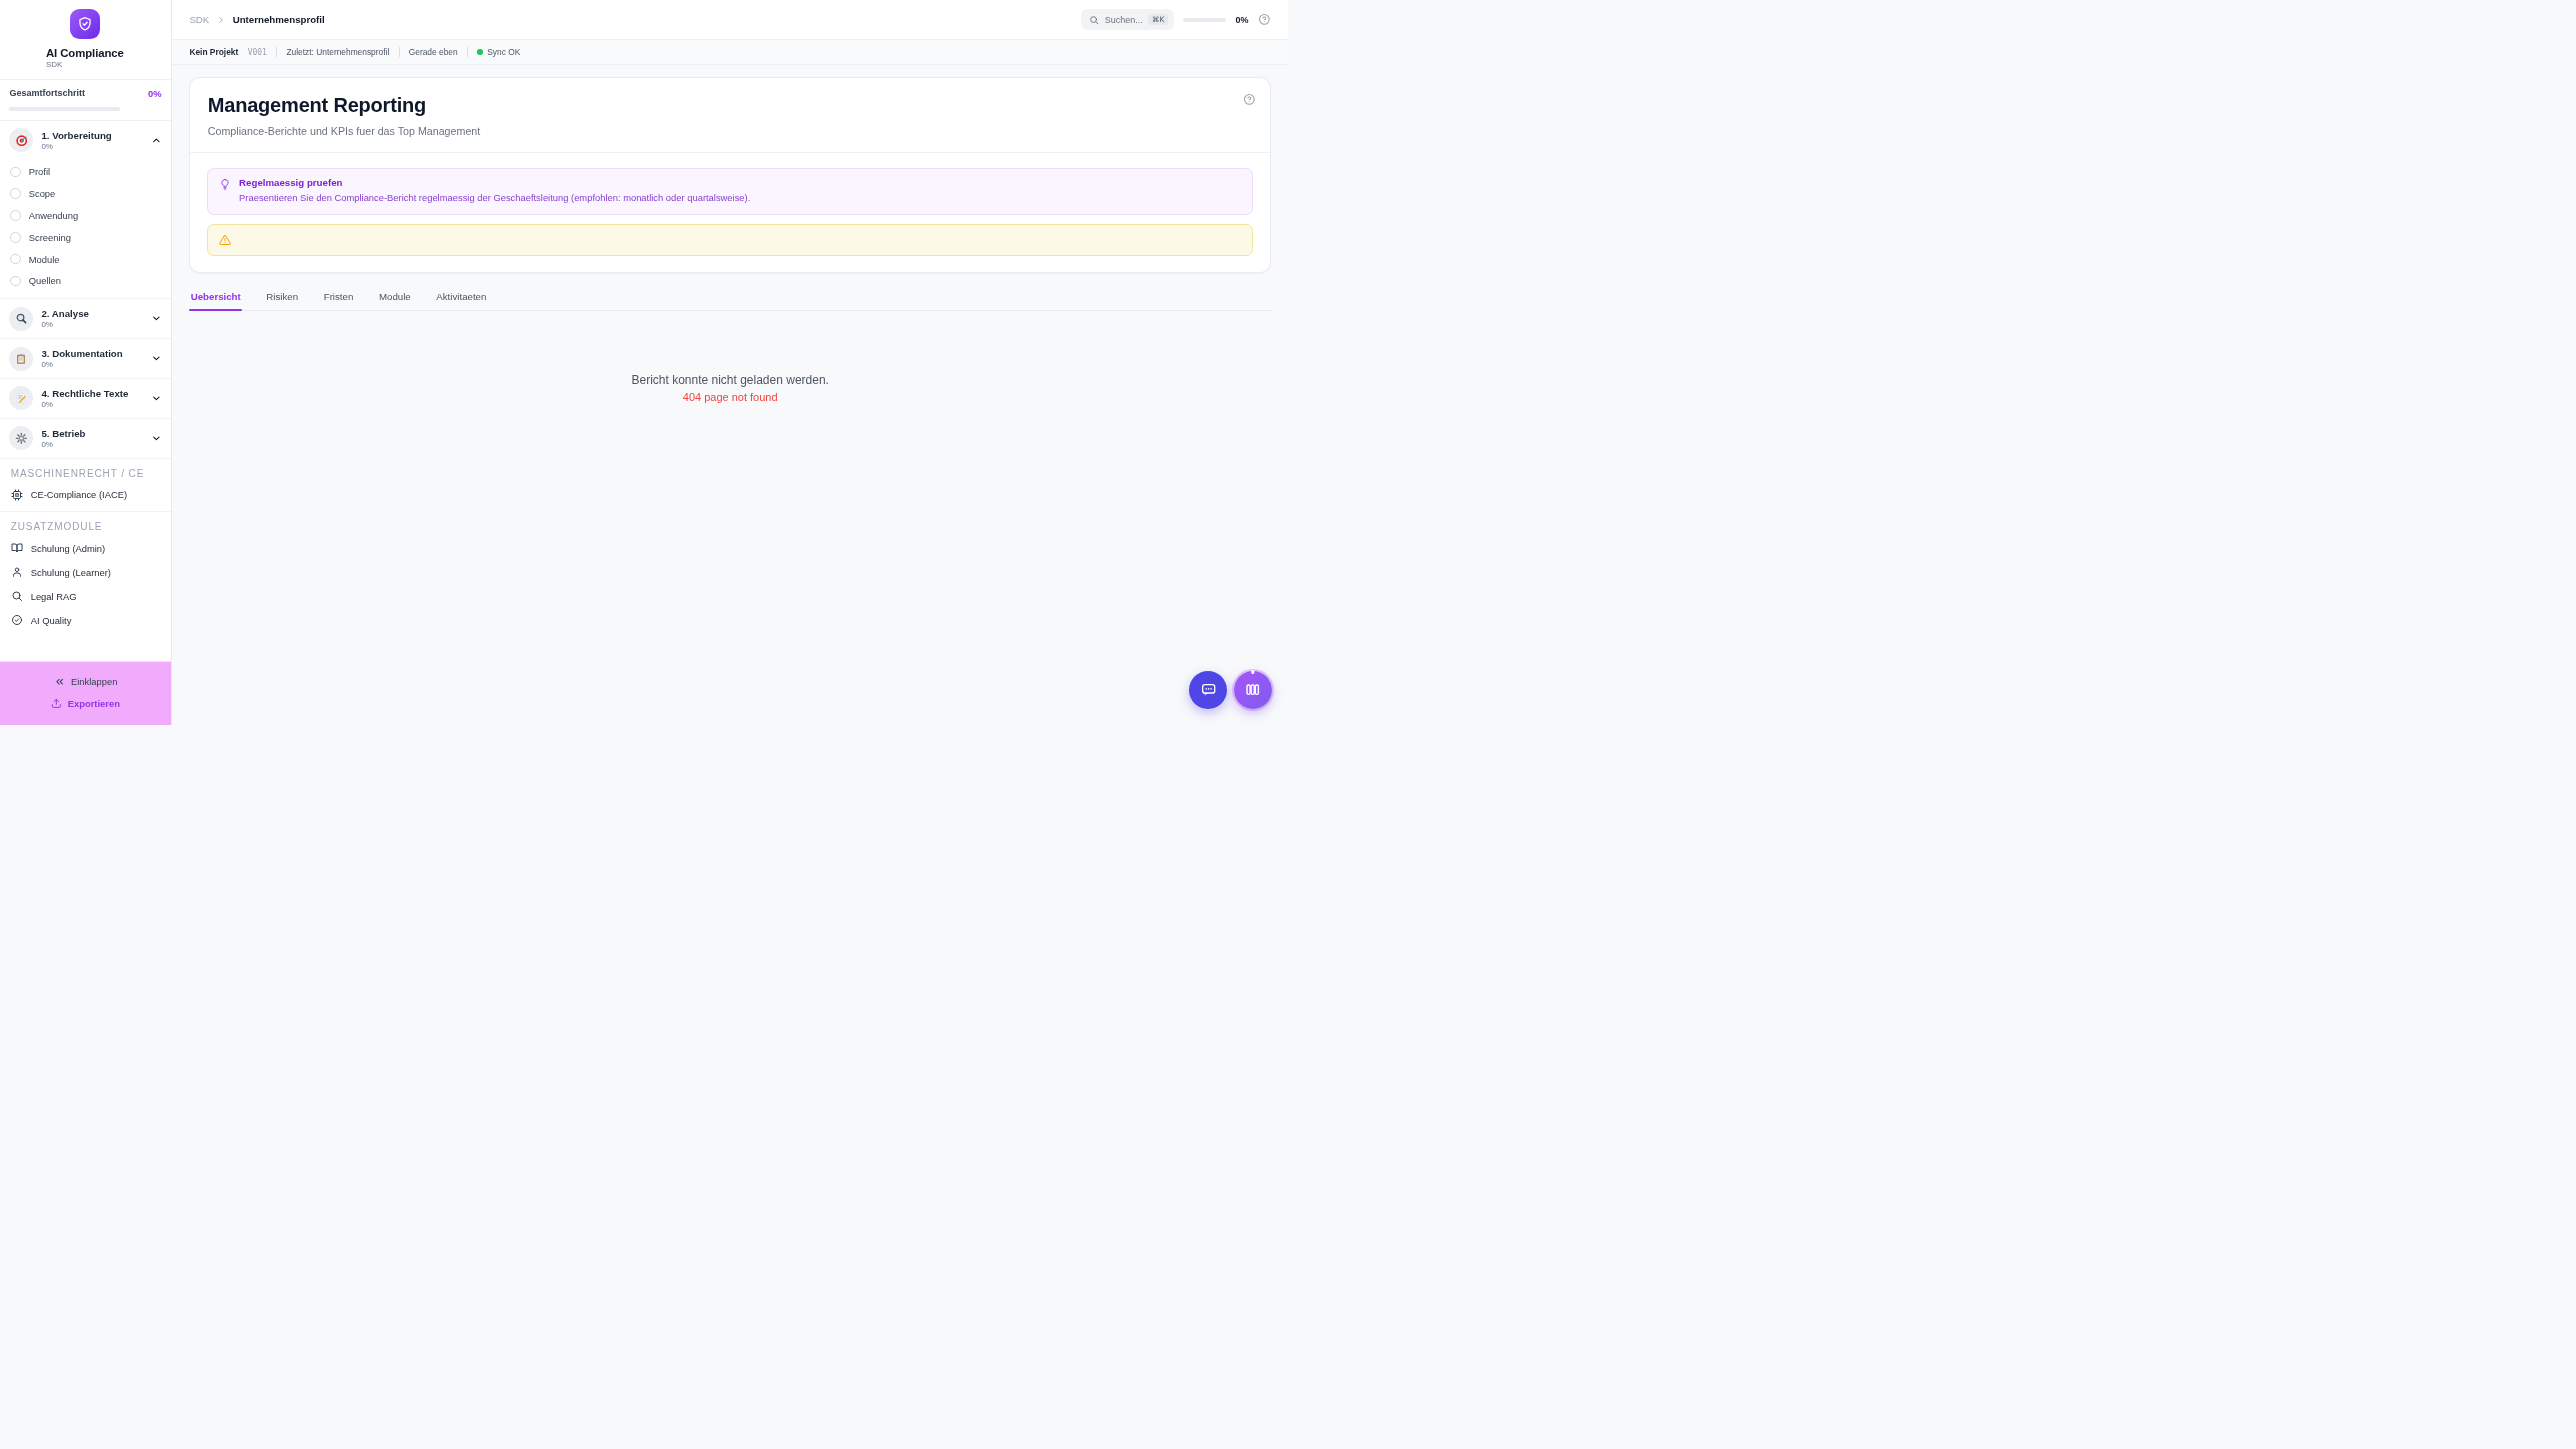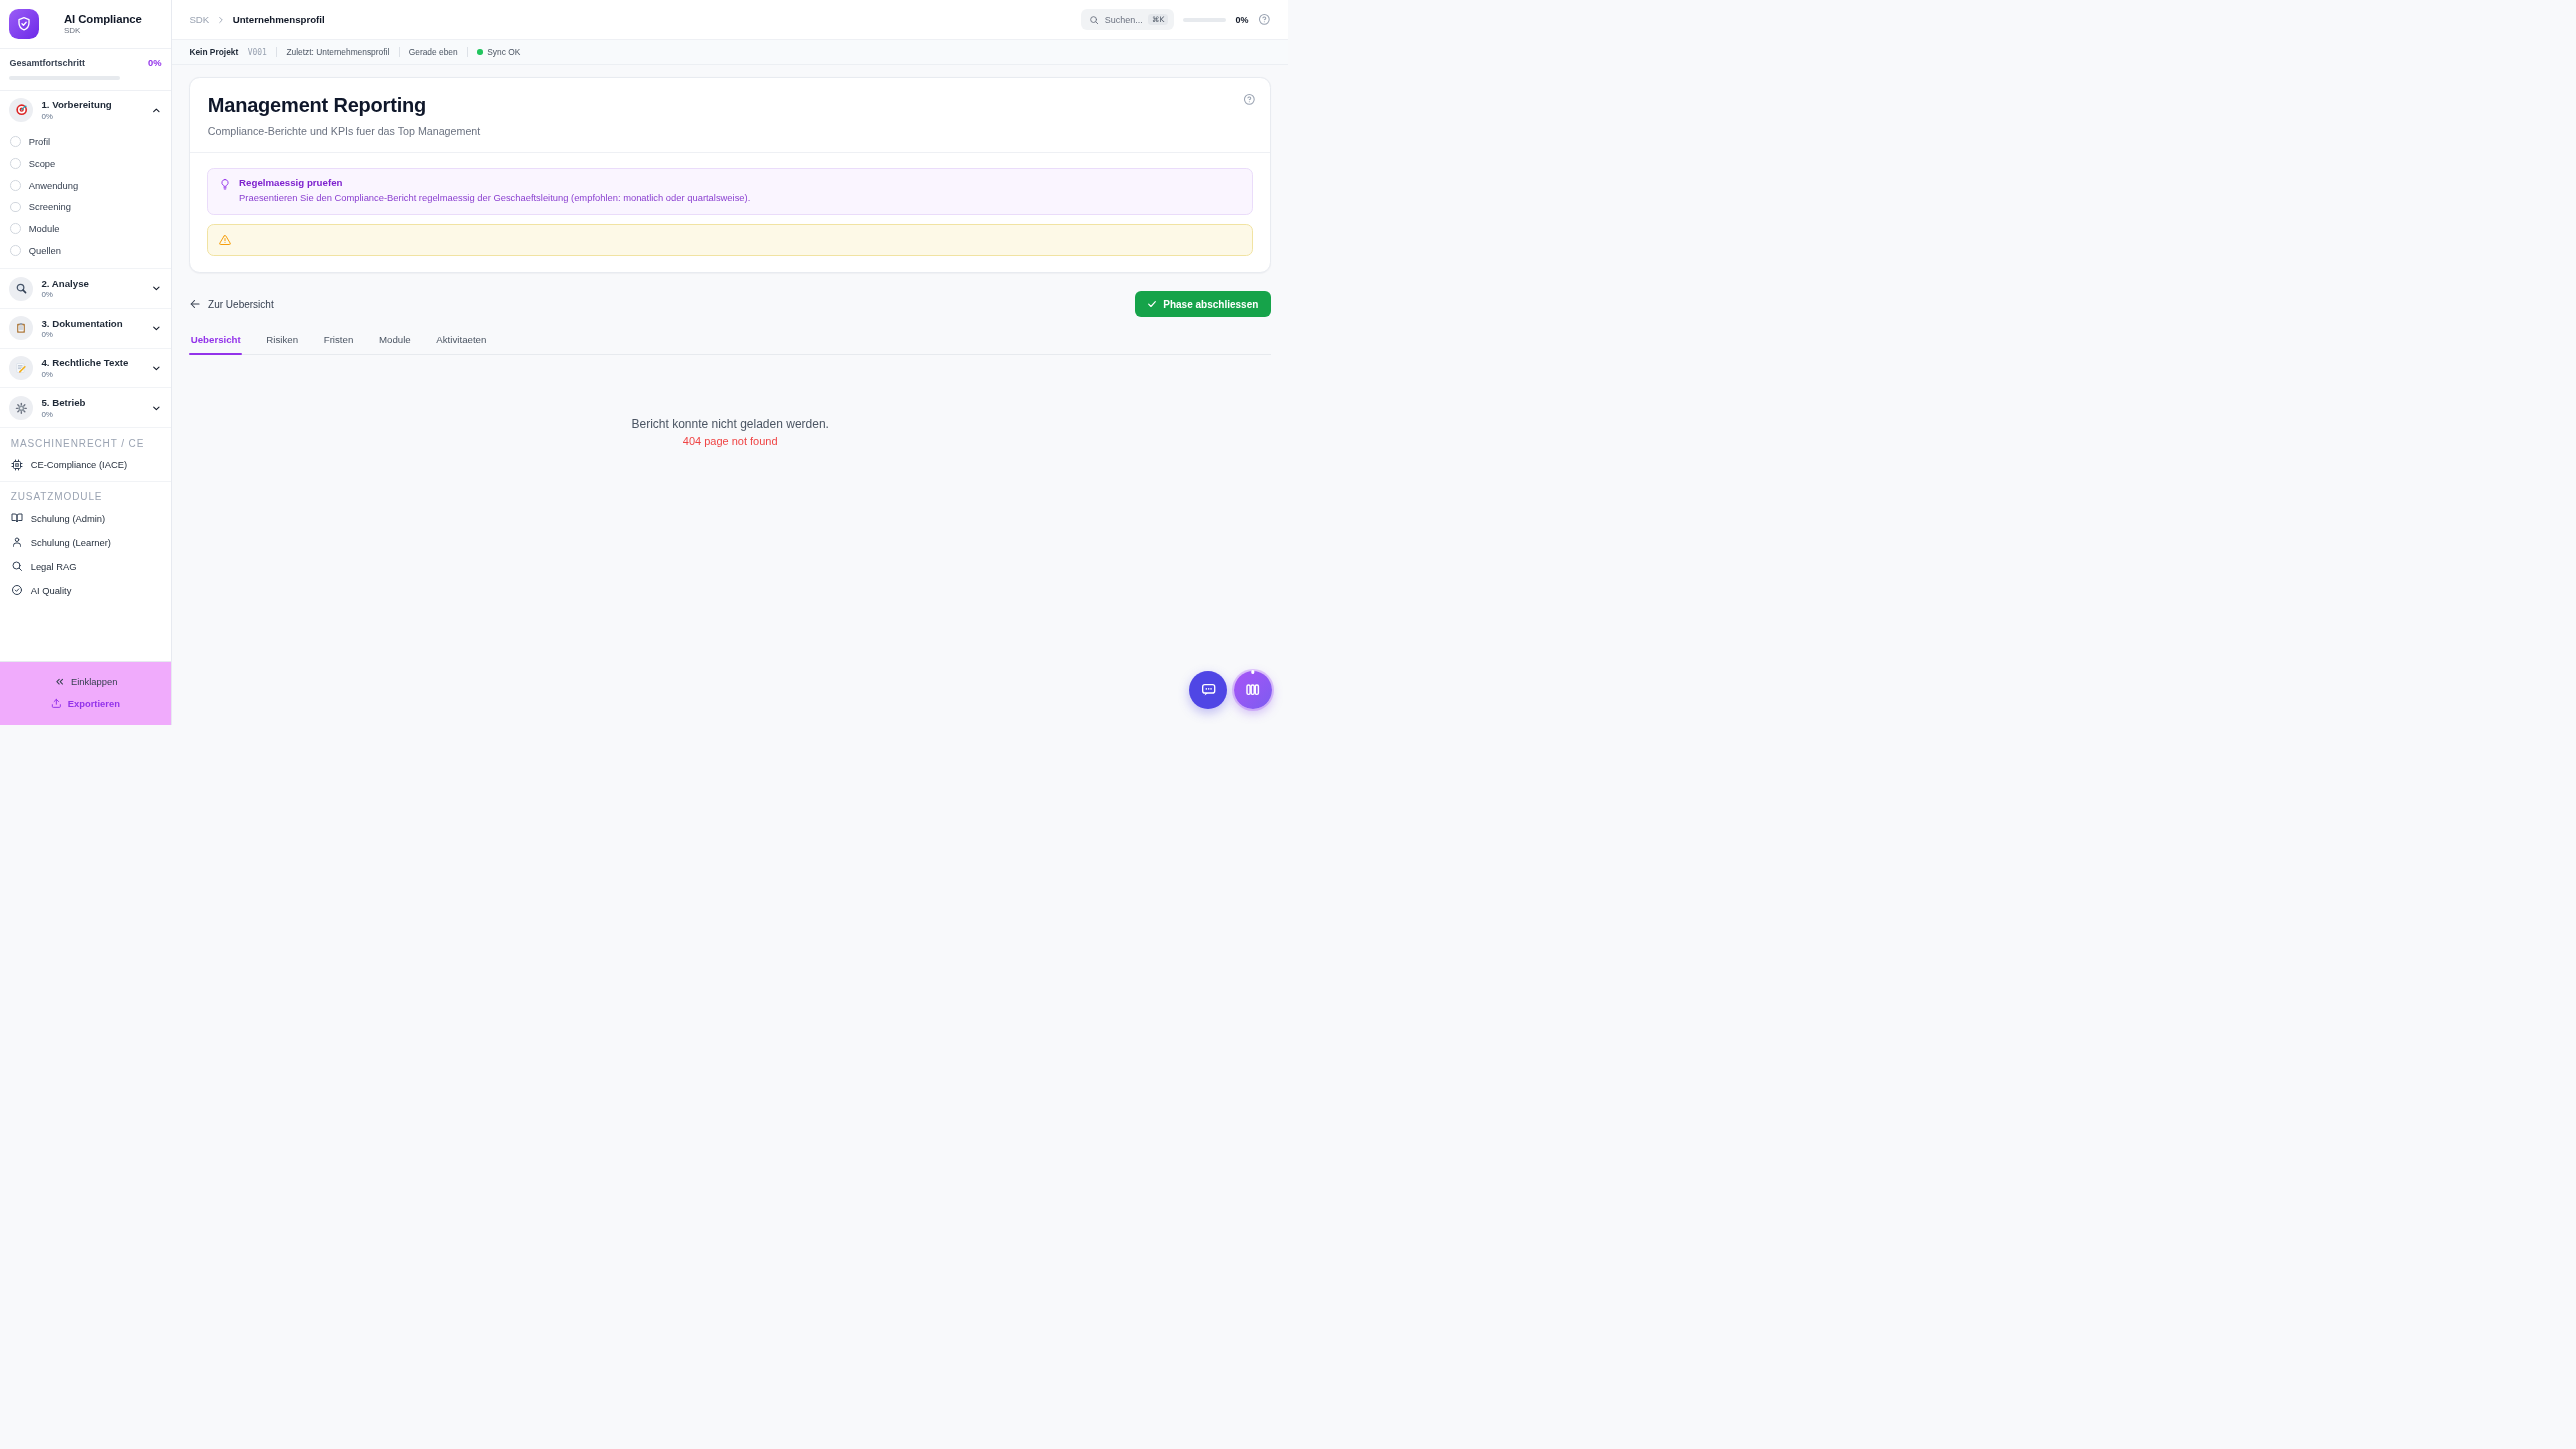--- a/index.html
+++ b/index.html
@@ -7,21 +7,21 @@
   body {
     font-family:"Liberation Sans", sans-serif;
     background:#f8f9fb; color:#1f2937; display:flex;
     -webkit-font-smoothing:antialiased;
   }
   svg { display:block; }
 
   
   .sidebar { width:172px; min-width:172px; background:#ffffff; border-right:0.7px solid #e7eaf0;
              display:flex; flex-direction:column; height:725px; }
-  .brand { display:flex; align-items:center; gap:25px; padding:9.4px 10.7px 9.4px 9.4px; border-bottom:0.7px solid #eef0f4; }
+  .brand { display:flex; align-items:center; gap:8px; padding:9.4px 10.7px 9.4px 9.4px; border-bottom:0.7px solid #eef0f4;flex-direction:column; }
   .brand-logo { width:29.5px; height:29.5px; border-radius:9.4px;
     background:linear-gradient(135deg,#9a5cf6 0%,#6d2ae8 100%);
     display:flex; align-items:center; justify-content:center; flex:none; }
   .brand-title { font-size:11.4px; font-weight:700; color:#111827; letter-spacing:-0.1px; }
   .brand-sub { font-size:8px; color:#6b7280; margin-top:1.3px; }
 
   .overall { padding:8px 9.4px 9.4px; border-bottom:0.7px solid #eef0f4; }
   .overall-row { display:flex; align-items:center; justify-content:space-between; }
   .overall-label { font-size:9px; color:#374151; font-weight:600; }
   .overall-pct { font-size:9.4px; font-weight:700; color:#9333ea; }
@@ -467,39 +467,20 @@
             <svg width="12" height="12" viewBox="0 0 24 24" fill="none" stroke="#f59e0b" stroke-width="2" stroke-linecap="round" stroke-linejoin="round">
               <path d="M10.29 3.86L1.82 18a2 2 0 0 0 1.71 3h16.94a2 2 0 0 0 1.71-3L13.71 3.86a2 2 0 0 0-3.42 0z"></path>
               <line x1="12" y1="9" x2="12" y2="13.5"></line>
                 <line x1="12" y1="17" x2="12.01" y2="17"></line>
             </svg>
           </span>
         </div>
       </div>
     </section>
 
-    <div class="actions">
-      <div class="back-link">
-        <span>
-          <svg width="12" height="12" viewBox="0 0 24 24" fill="none" stroke="#374151" stroke-width="2.2" stroke-linecap="round" stroke-linejoin="round">
-            <line x1="20" y1="12" x2="4.5" y2="12"></line>
-              <polyline points="11 5 4.5 12 11 19"></polyline>
-          </svg>
-        </span>
-        <span>Zur Uebersicht</span>
-      </div>
-      <button class="btn-green">
-        <span>
-          <svg width="10" height="10" viewBox="0 0 24 24" fill="none" stroke="#ffffff" stroke-width="2.8" stroke-linecap="round" stroke-linejoin="round">
-              <polyline points="4 12.5 9.5 18 20 6.5"></polyline>
-            </svg>
-        </span>
-        <span>Phase abschliessen</span>
-      </button>
-    </div>
 
     <div class="tabs">
       <div class="tab active">Uebersicht</div>
       <div class="tab">Risiken</div>
       <div class="tab">Fristen</div>
       <div class="tab">Module</div>
       <div class="tab">Aktivitaeten</div>
     </div>
 
     <div class="empty">

